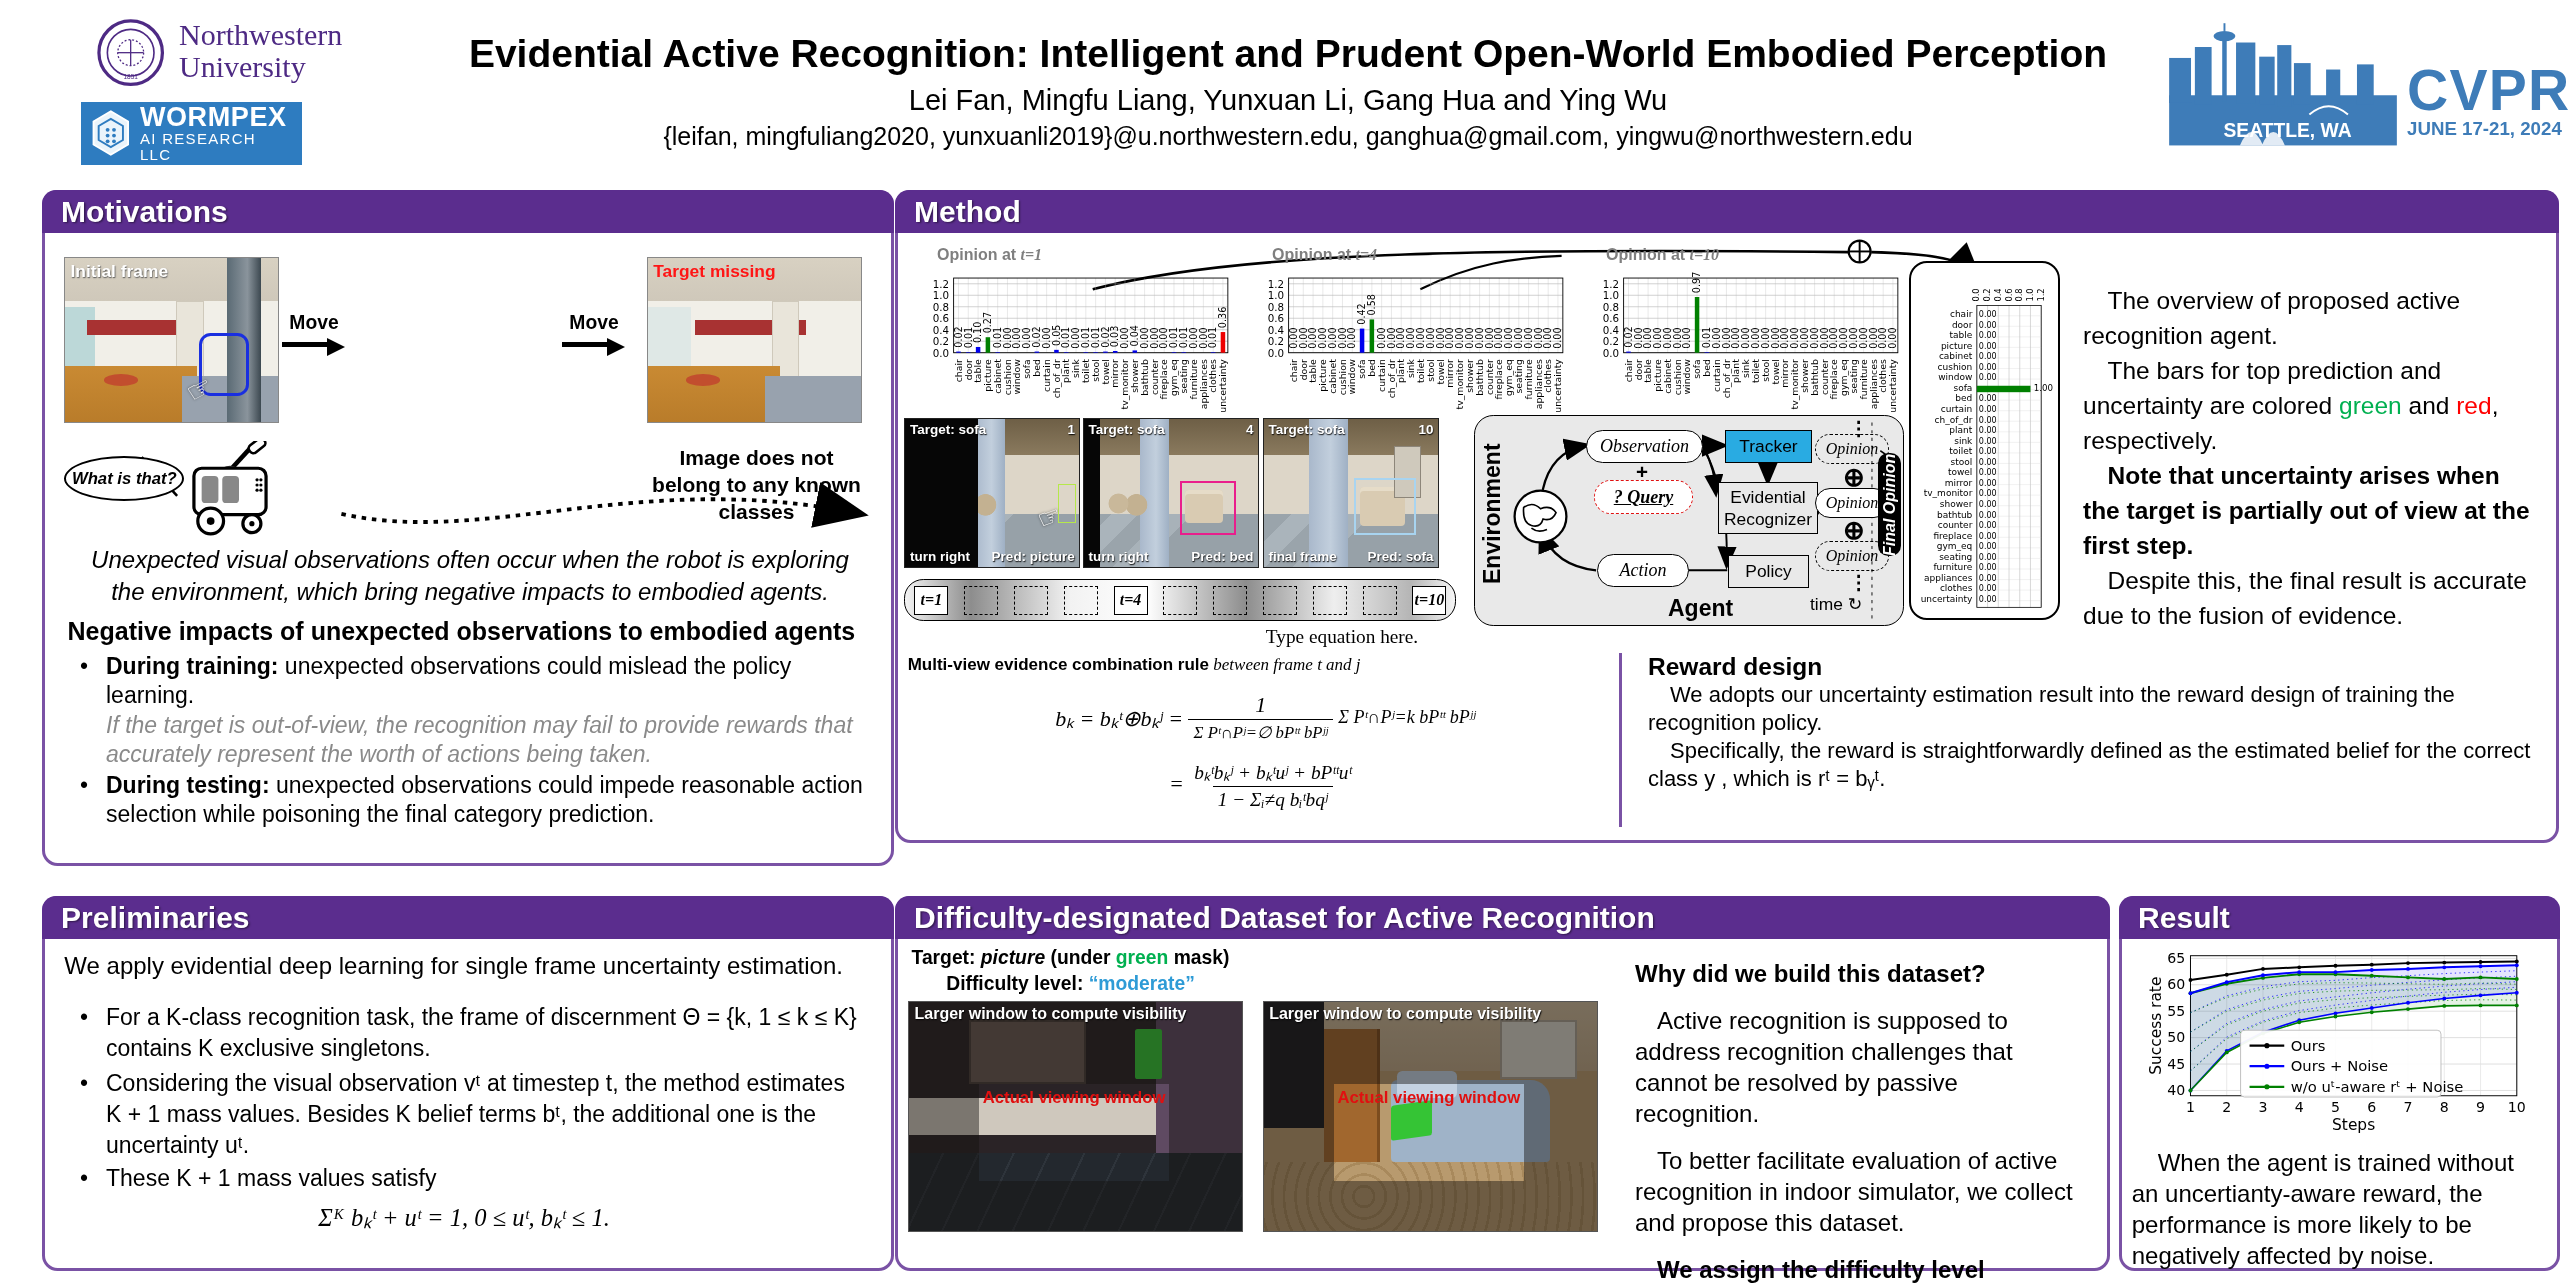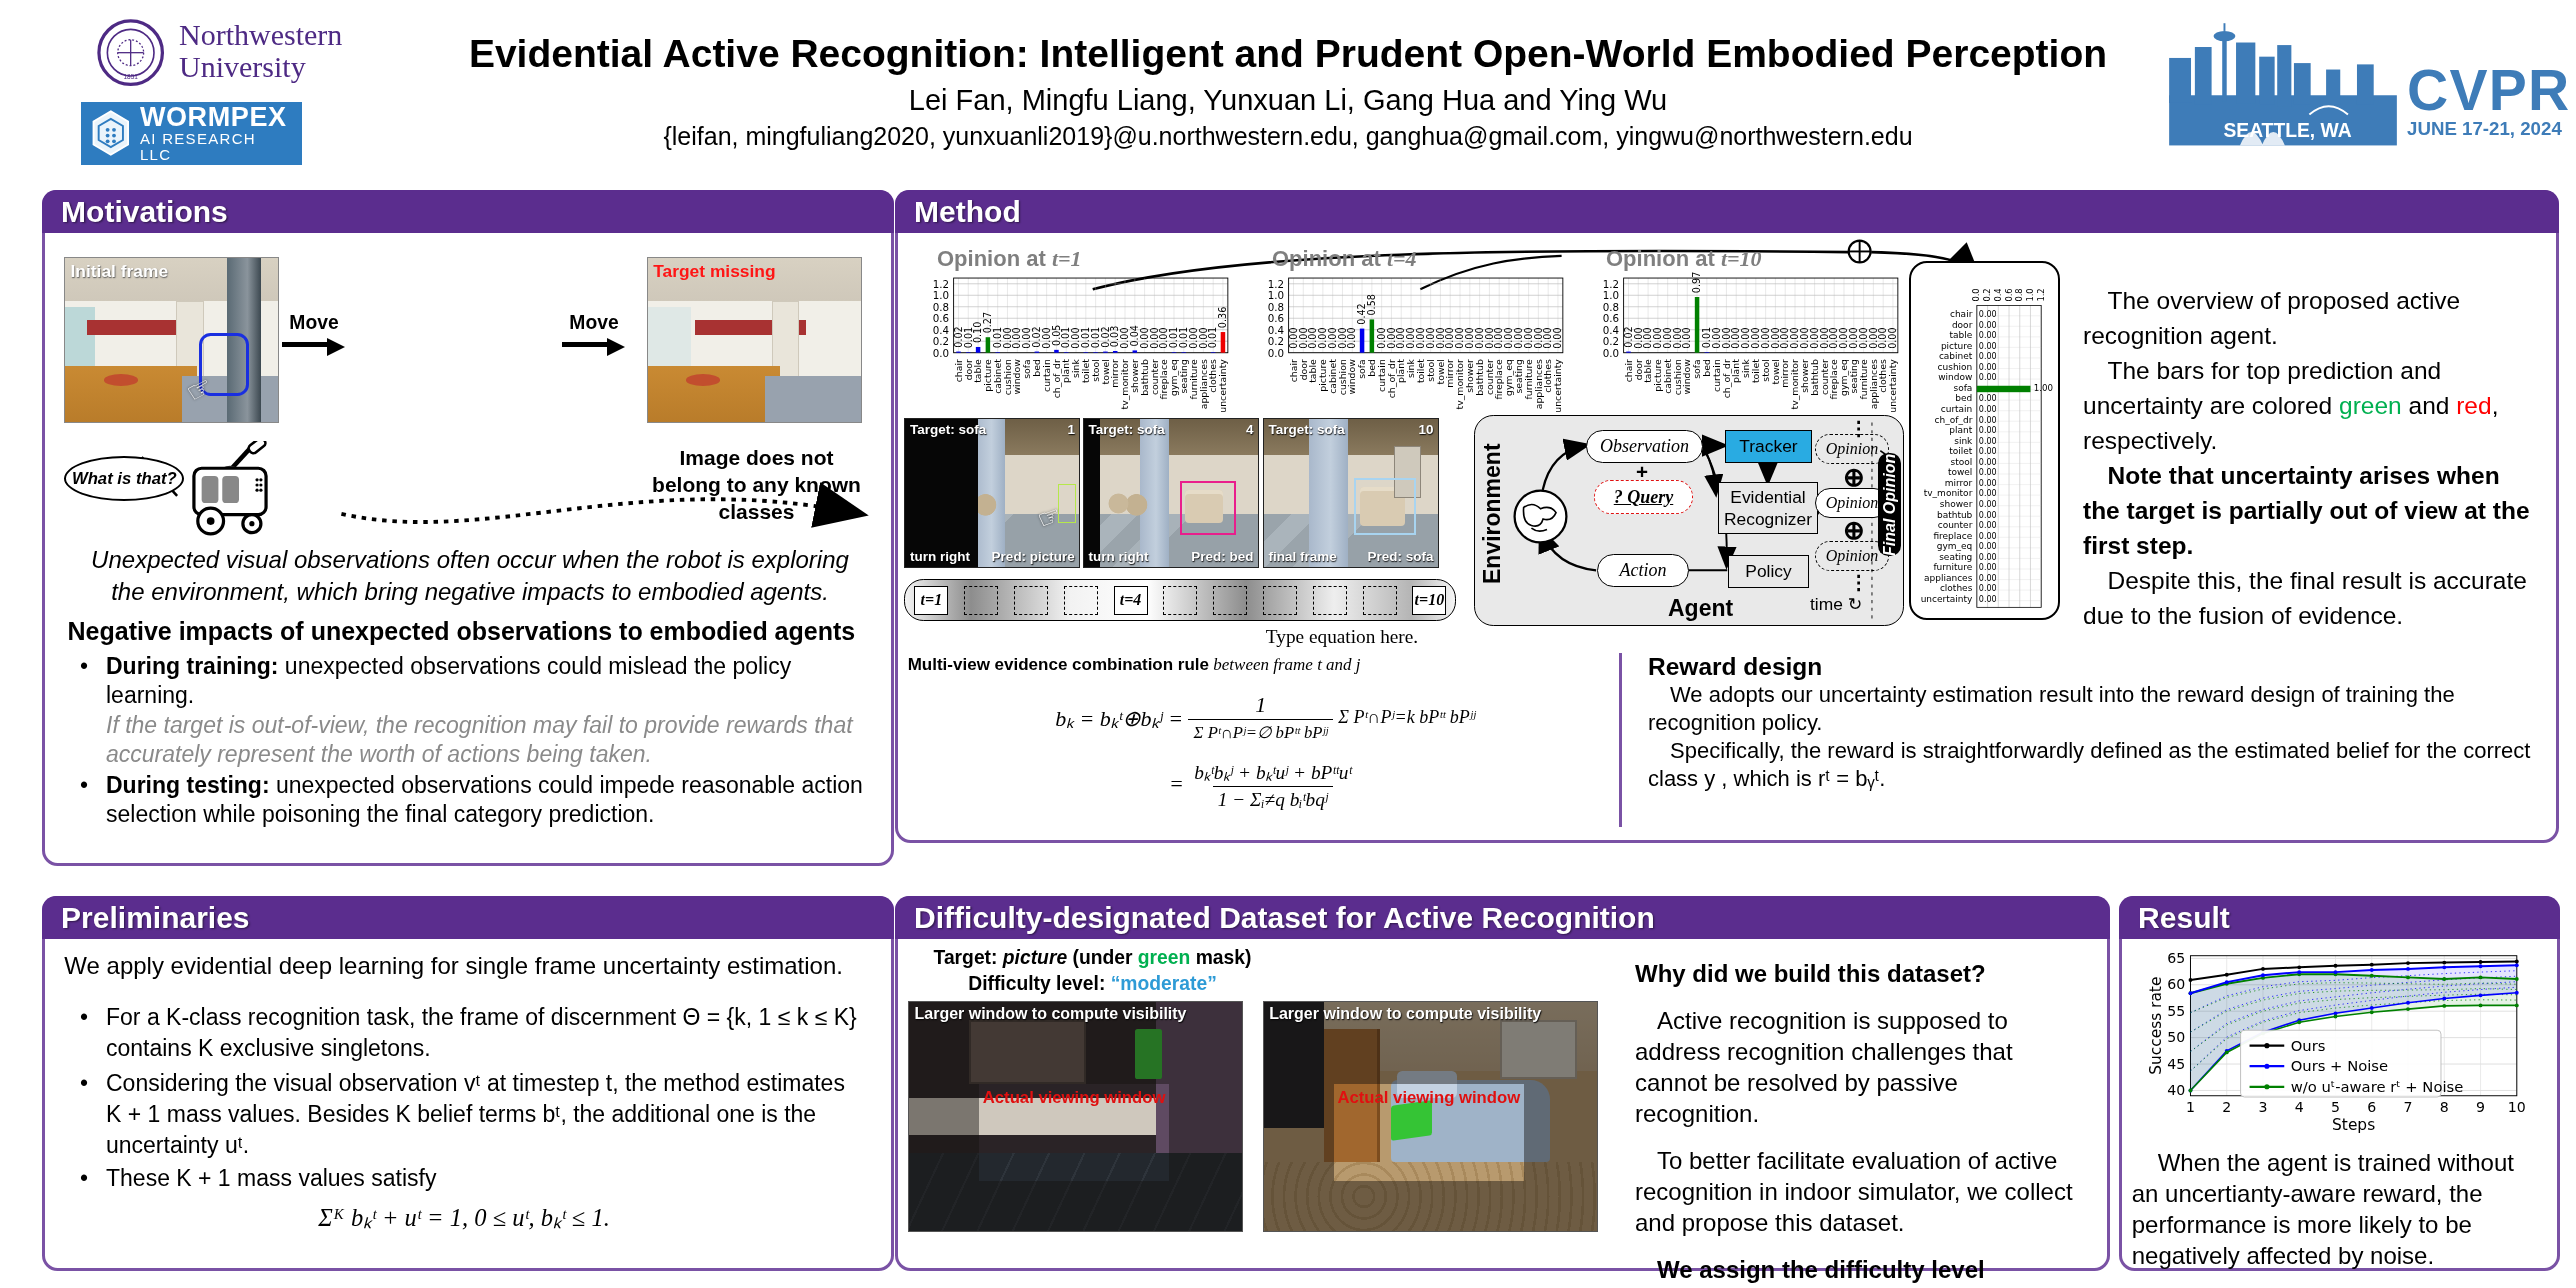--- a/index.html
+++ b/index.html
@@ -35,21 +35,21 @@
   .arrow-line{position:relative;height:0;border-top:5.2px solid #000;top:7.7px;width:46px;}
   .arrow-head{position:absolute;right:-16.7px;top:-9px;width:0;height:0;border-left:18px solid #000;border-top:9px solid transparent;border-bottom:9px solid transparent;}
   #mot-note{font-size:21px;font-weight:bold;text-align:center;line-height:27px;}
   #thought{position:absolute;width:116px;height:41px;border:2.6px solid #000;border-radius:50%;background:#fff;font-style:italic;font-weight:bold;font-size:16.7px;display:flex;align-items:center;justify-content:center;z-index:3;}
   #mot-caption{font-size:24px;font-style:italic;text-align:center;line-height:32px;}
   #mot-heading{font-size:25px;font-weight:bold;}
   .mbullet{font-size:23px;line-height:29px;}
   .gray-it{color:#8a8a8a;font-style:italic;}
   .bullet-dot{position:absolute;left:-26px;}
   
-  .chart-title{position:absolute;color:#7f7f7f;font-weight:bold;font-size:22px;}
+  .chart-title{position:absolute;color:#7f7f7f;font-weight:bold;font-size:16px;}
   .chart-title i{font-family:"Liberation Serif",serif;}
   
   .mframe{position:absolute;width:174px;height:148px;overflow:hidden;background:#ddd6c8;border:1.3px solid #222;}
   .mf-ceil{position:absolute;left:0;top:0;right:0;height:24%;background:linear-gradient(#6e5f46,#8a7a5e);}
   .mf-floor{position:absolute;left:0;bottom:0;right:0;height:36%;background:linear-gradient(135deg,#9aa4ab 0 12%,#aab4bb 12% 24%,#9aa4ab 24% 36%,#a8b2b9 36% 48%,#97a1a8 48%);}
   .mf-pillar{position:absolute;top:0;height:100%;width:17%;background:linear-gradient(90deg,#a9b8cb,#c2cfdd 55%,#9fb0c4);}
   .mf-dark{position:absolute;left:0;top:0;height:100%;background:#060606;}
   .mf-chairs{position:absolute;left:28%;top:48%;width:26%;height:18%;background:radial-gradient(circle at 30% 50%,#c9b89a 0 28%,transparent 30%),radial-gradient(circle at 70% 55%,#c3b191 0 30%,transparent 32%);}
   .mf-sofa{position:absolute;width:22%;height:22%;background:#d9cbb2;border-radius:3.9px;box-shadow:inset 0 3.9px 0 #e6dcc8;}
   .mf-lab{position:absolute;color:#fff;font-weight:bold;font-size:13.5px;text-shadow:0.6px 0.6px 1.3px #000;z-index:6;}
@@ -858,21 +858,21 @@
     <div id="reward" style="left:750px;top:460px;width:895px;">
       <p class="rh">Reward design</p>
       <p>We adopts our uncertainty estimation result into the reward design of training the recognition policy.</p>
       <p>Specifically, the reward is straightforwardly defined as the estimated belief for the correct class y , which is rᵗ = bᵧᵗ.</p>
     </div>
   </section>
 
   <section class="panel" id="p-dataset" style="left:895px;top:896px;width:1209px;height:369px;">
     <div class="phd">Difficulty-designated Dataset for Active Recognition</div>
 
-    <div class="ds-cap" style="left:28px;top:46px;width:333px;">
+    <div class="ds-cap" style="left:6px;top:46px;width:333px;">
       <div><span>Target: </span><i>picture</i><span> (under </span><span class="w-green">green</span><span> mask)</span></div>
       <div><span>Difficulty level: </span><span style="color:#2e9bd6;">“moderate”</span></div>
     </div>
 
     <div class="ds-img" style="left:10.3px;top:102px;width:333px;height:229px;">
       <div class="abs" style="left:18%;top:8%;width:34%;height:26%;background:#6b5a52;border:2.6px solid #4a3f39;"></div>
       <div class="abs" style="right:0;top:0;width:26%;height:78%;background:#5f4a62;"></div>
       <div class="abs" style="left:0;top:42%;width:74%;height:16%;background:#cfc8bd;"></div>
       <div class="abs" style="left:0;bottom:0;width:100%;height:34%;background:repeating-linear-gradient(115deg,#23282e 0 30px,#2e343b 30px 32px);"></div>
       <div class="gblob" style="right:24%;top:12%;width:27px;height:50px;"></div>

